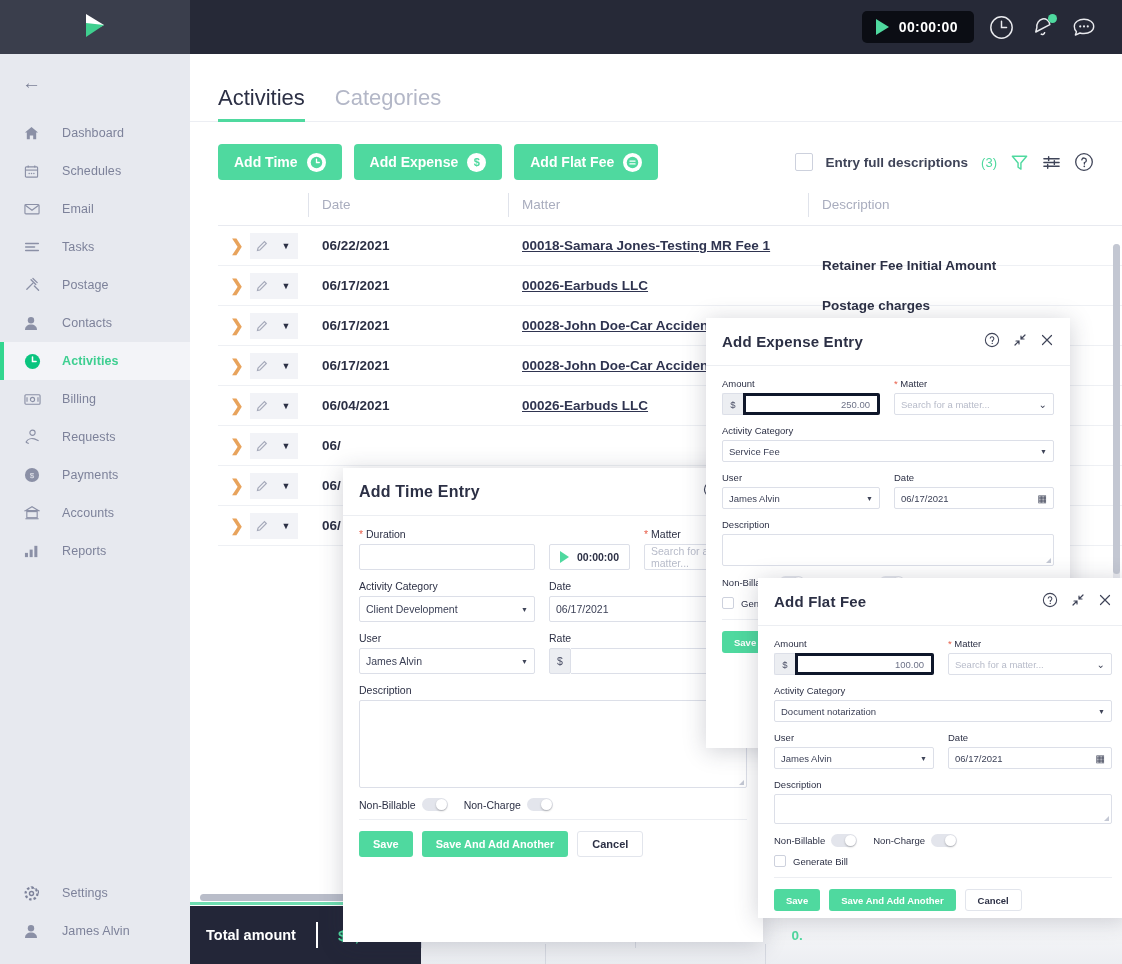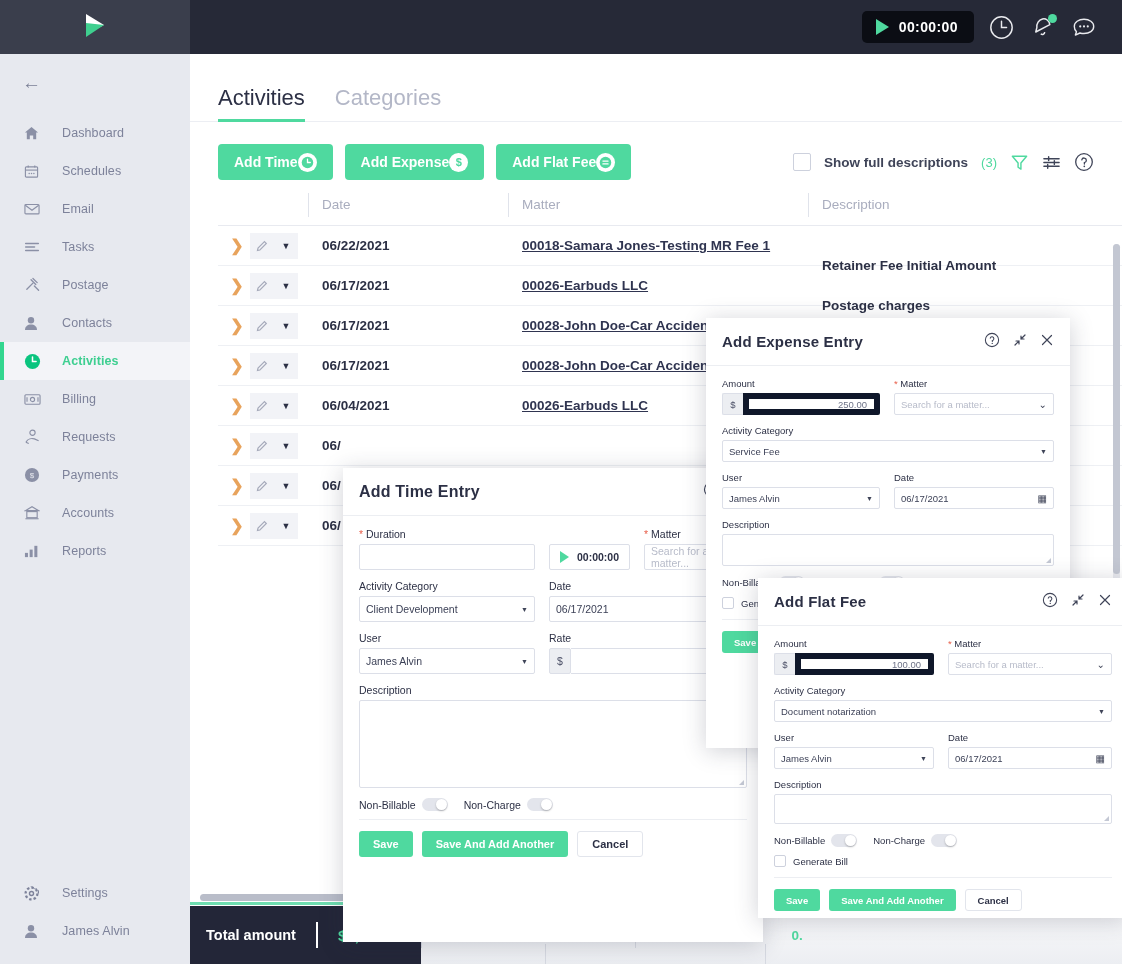--- a/index.html
+++ b/index.html
@@ -83,21 +83,21 @@
     content: ""; position: absolute; left: 0; right: 0; bottom: -1px;
     height: 3px; background: #4fd99f;
   }
 
   .toolbar {
     display: flex; align-items: center; padding: 18px 28px 0 28px; height: 62px;
   }
   .btn-green {
     background: #4fd99f; color: #fff; border: none; border-radius: 4px;
     height: 36px; padding: 0 16px; font-size: 14px; font-weight: bold;
-    display: flex; align-items: center; cursor: pointer;
+    display: flex; align-items: center; gap: 9px; cursor: pointer;
     margin-right: 12px; font-family: inherit;
   }
   .btn-circ {
     width: 19px; height: 19px; border-radius: 50%; background: #fff;
     color: #4fd99f; display: flex; align-items: center; justify-content: center;
     font-size: 11px; font-weight: bold;
   }
   .toolbar-right { margin-left: auto; display: flex; align-items: center; gap: 13px; }
   .chk-box {
     width: 18px; height: 18px; border: 1.6px solid #cdd1dd; border-radius: 2px; background: #fff;
@@ -203,21 +203,21 @@
   .inp .caret-d { margin-left: auto; font-size: 7px; color: #3f4458; }
   .inp .chev-d { margin-left: auto; font-size: 10px; color: #3f4458; }
   .inp .cal { margin-left: auto; font-size: 10px; color: #3f4458; }
   .amt-wrap { display: flex; }
   .amt-prefix {
     width: 21px; height: 22px; border: 1px solid #dcdfe8; border-right: none;
     background: #eceef2; display: flex; align-items: center; justify-content: center;
     font-size: 9.5px; color: #4a4f66; border-radius: 2px 0 0 2px;
   }
   .amt-input {
-    height: 22px; border: 6px solid #0f172a; border-radius: 0 2px 2px 0;
+    height: 22px; border: 3px solid #0f172a; border-radius: 0 2px 2px 0;
     display: flex; align-items: center; justify-content: flex-end;
     padding: 4px 7px; font-size: 9.5px; color: #6e7388;
   }
   .ta {
     border: 1px solid #dcdfe8; border-radius: 2px; background: #fff;
     position: relative;
   }
   .ta::after {
     content: ""; position: absolute; right: 2px; bottom: 2px;
     width: 0; height: 0; border-left: 5px solid transparent; border-bottom: 5px solid #c4c8d4;
@@ -493,21 +493,21 @@
         <span class="btn-circ">
           <svg width="13" height="13" viewBox="0 0 14 14">
               <circle cx="7" cy="7" r="6.2" fill="#4fd99f"></circle>
               <path d="M4.2 5.5 H9.8 M4.2 8.5 H9.8" stroke="#fff" stroke-width="1.3" stroke-linecap="round"></path>
             </svg>
         </span>
       </button>
 
       <div class="toolbar-right">
         <div class="chk-box"></div>
-        <div class="chk-label">Show full descriptions</div>
+        <div class="chk-label">Entry full descriptions</div>
         <div class="filter-count">(3)</div>
         <div class="ic-gray">
           <svg width="19" height="19" viewBox="0 0 20 20" fill="none" stroke="#4fd99f" stroke-width="1.5" stroke-linejoin="round">
               <path d="M2.5 3.5 H17.5 L11.5 10.5 V17 L8.5 15 V10.5 Z"></path>
             </svg>
         </div>
         <div class="ic-gray">
           <svg width="19" height="19" viewBox="0 0 20 20" fill="none" stroke="#3f4458" stroke-width="1.5" stroke-linecap="round">
               <path d="M2 6 H18 M2 10 H18 M2 14 H18"></path>
               <path d="M7 4 V8 M13 8 V12 M6 12 V16"></path>

